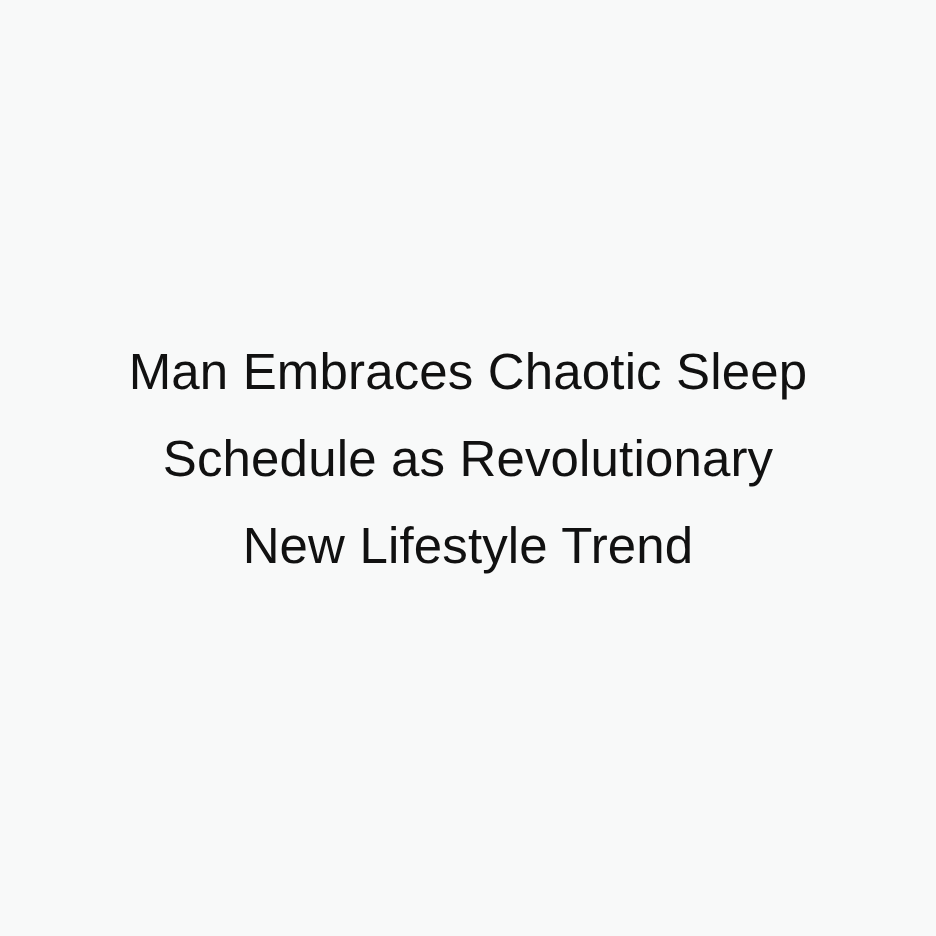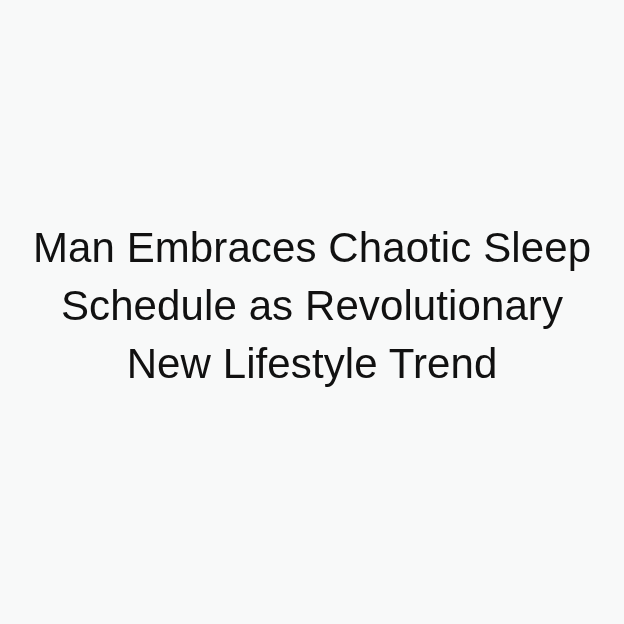--- a/index.html
+++ b/index.html
@@ -31,21 +31,21 @@
     padding: 0 10px;
     box-sizing: border-box;
     text-align: center;
     
     transform: translateY(-6px);
   }
 
   .headline {
     margin: 0;
     font-family: "Liberation Sans", sans-serif;
-    font-size: 42px;
+    font-size: 34px;
     font-weight: 400;
     line-height: 58px;
     letter-spacing: 0.1px;
     color: #111111;
     white-space: pre-line;
     word-break: normal;
     -webkit-font-smoothing: antialiased;
   }
 </style>
 </head>

